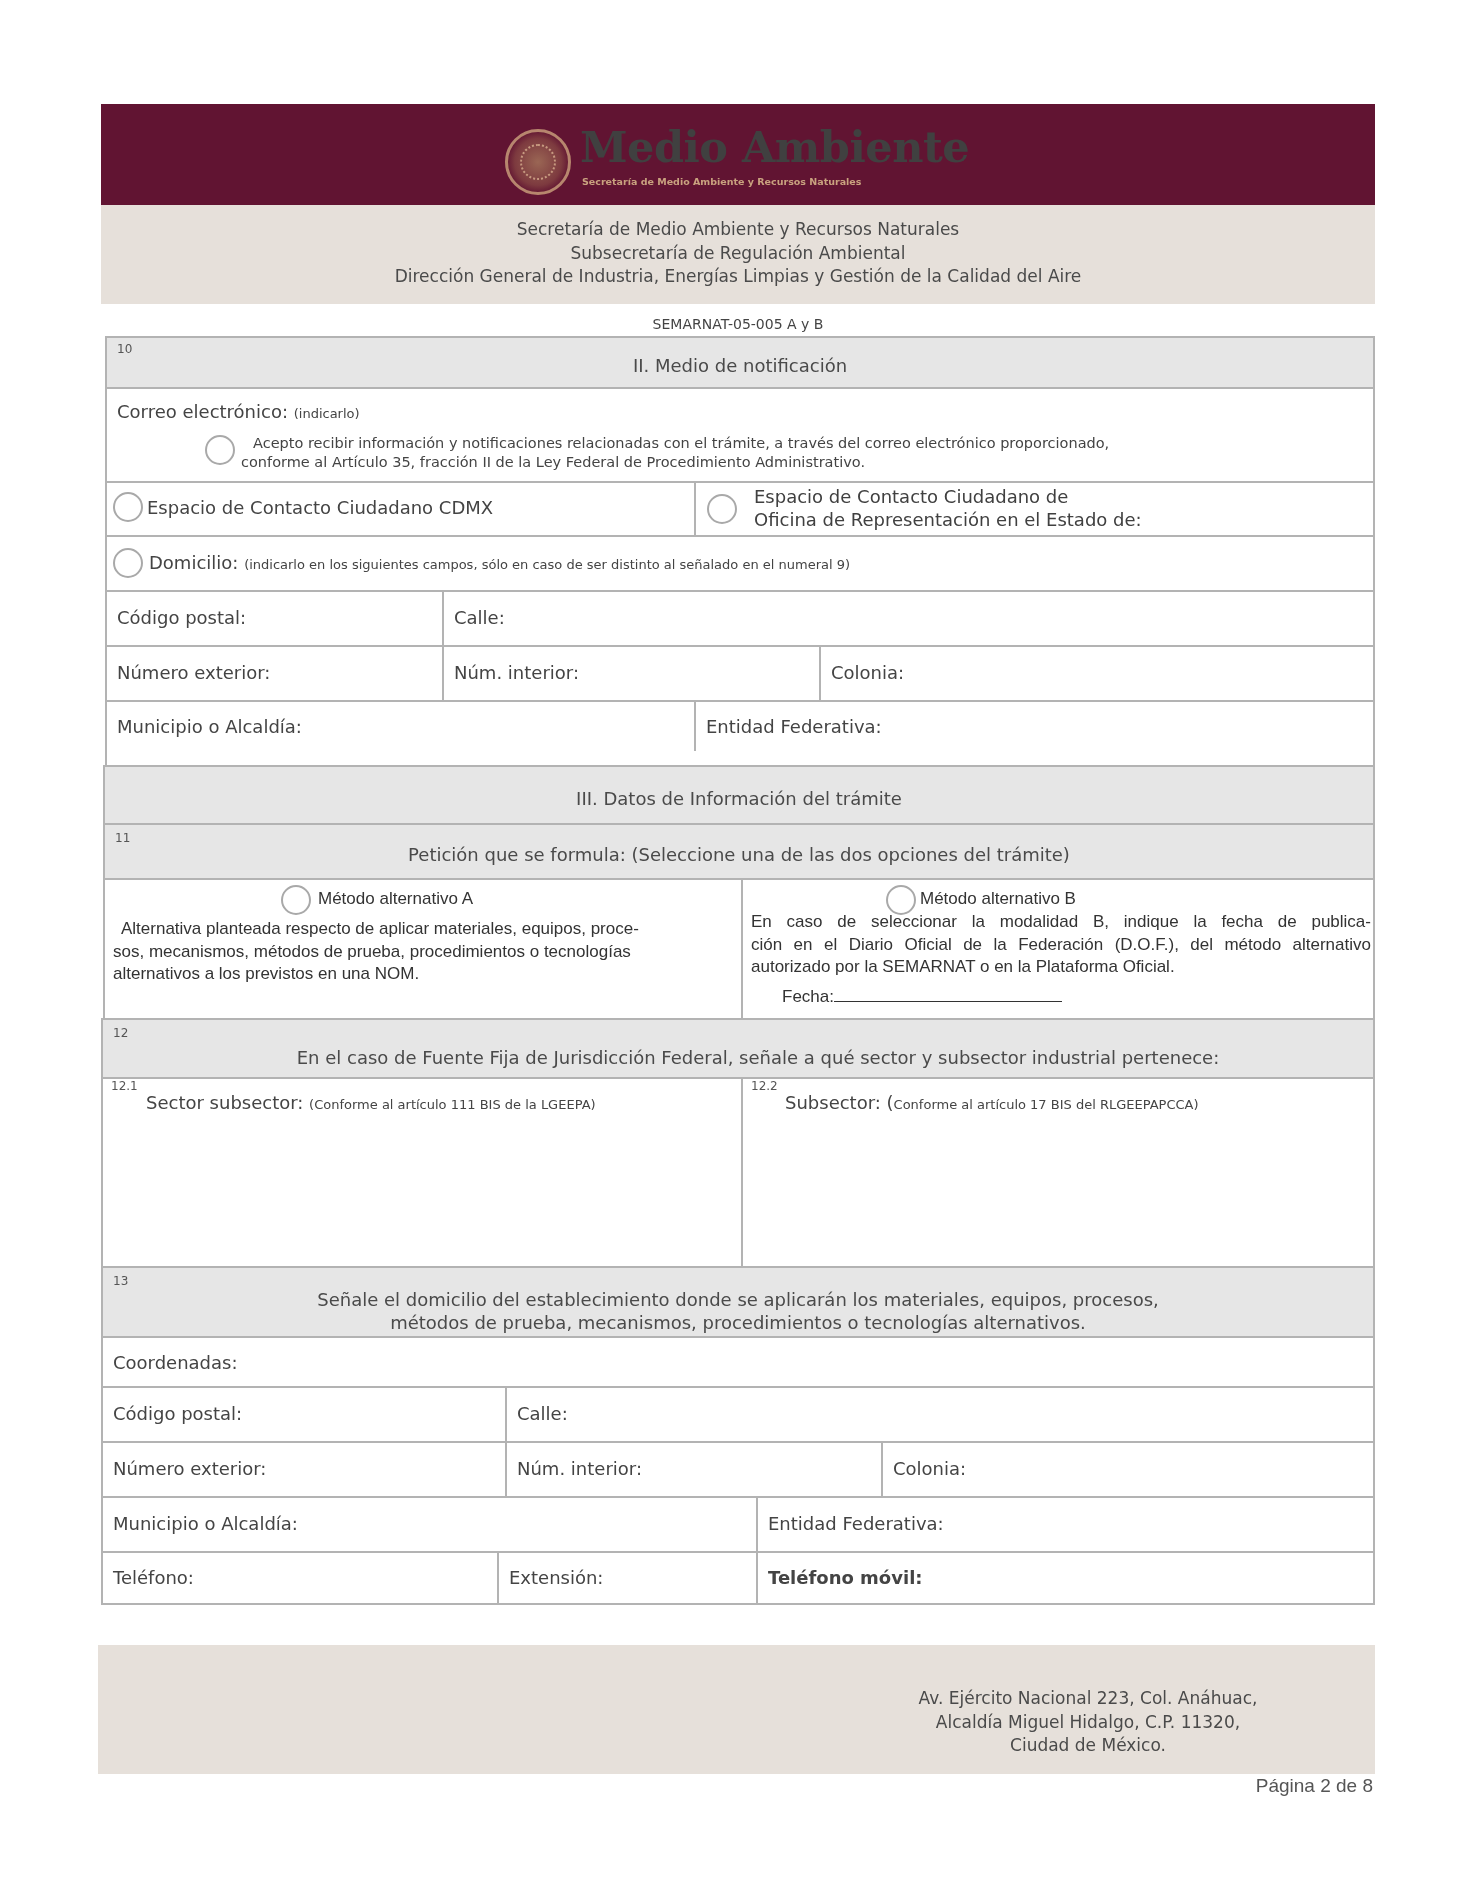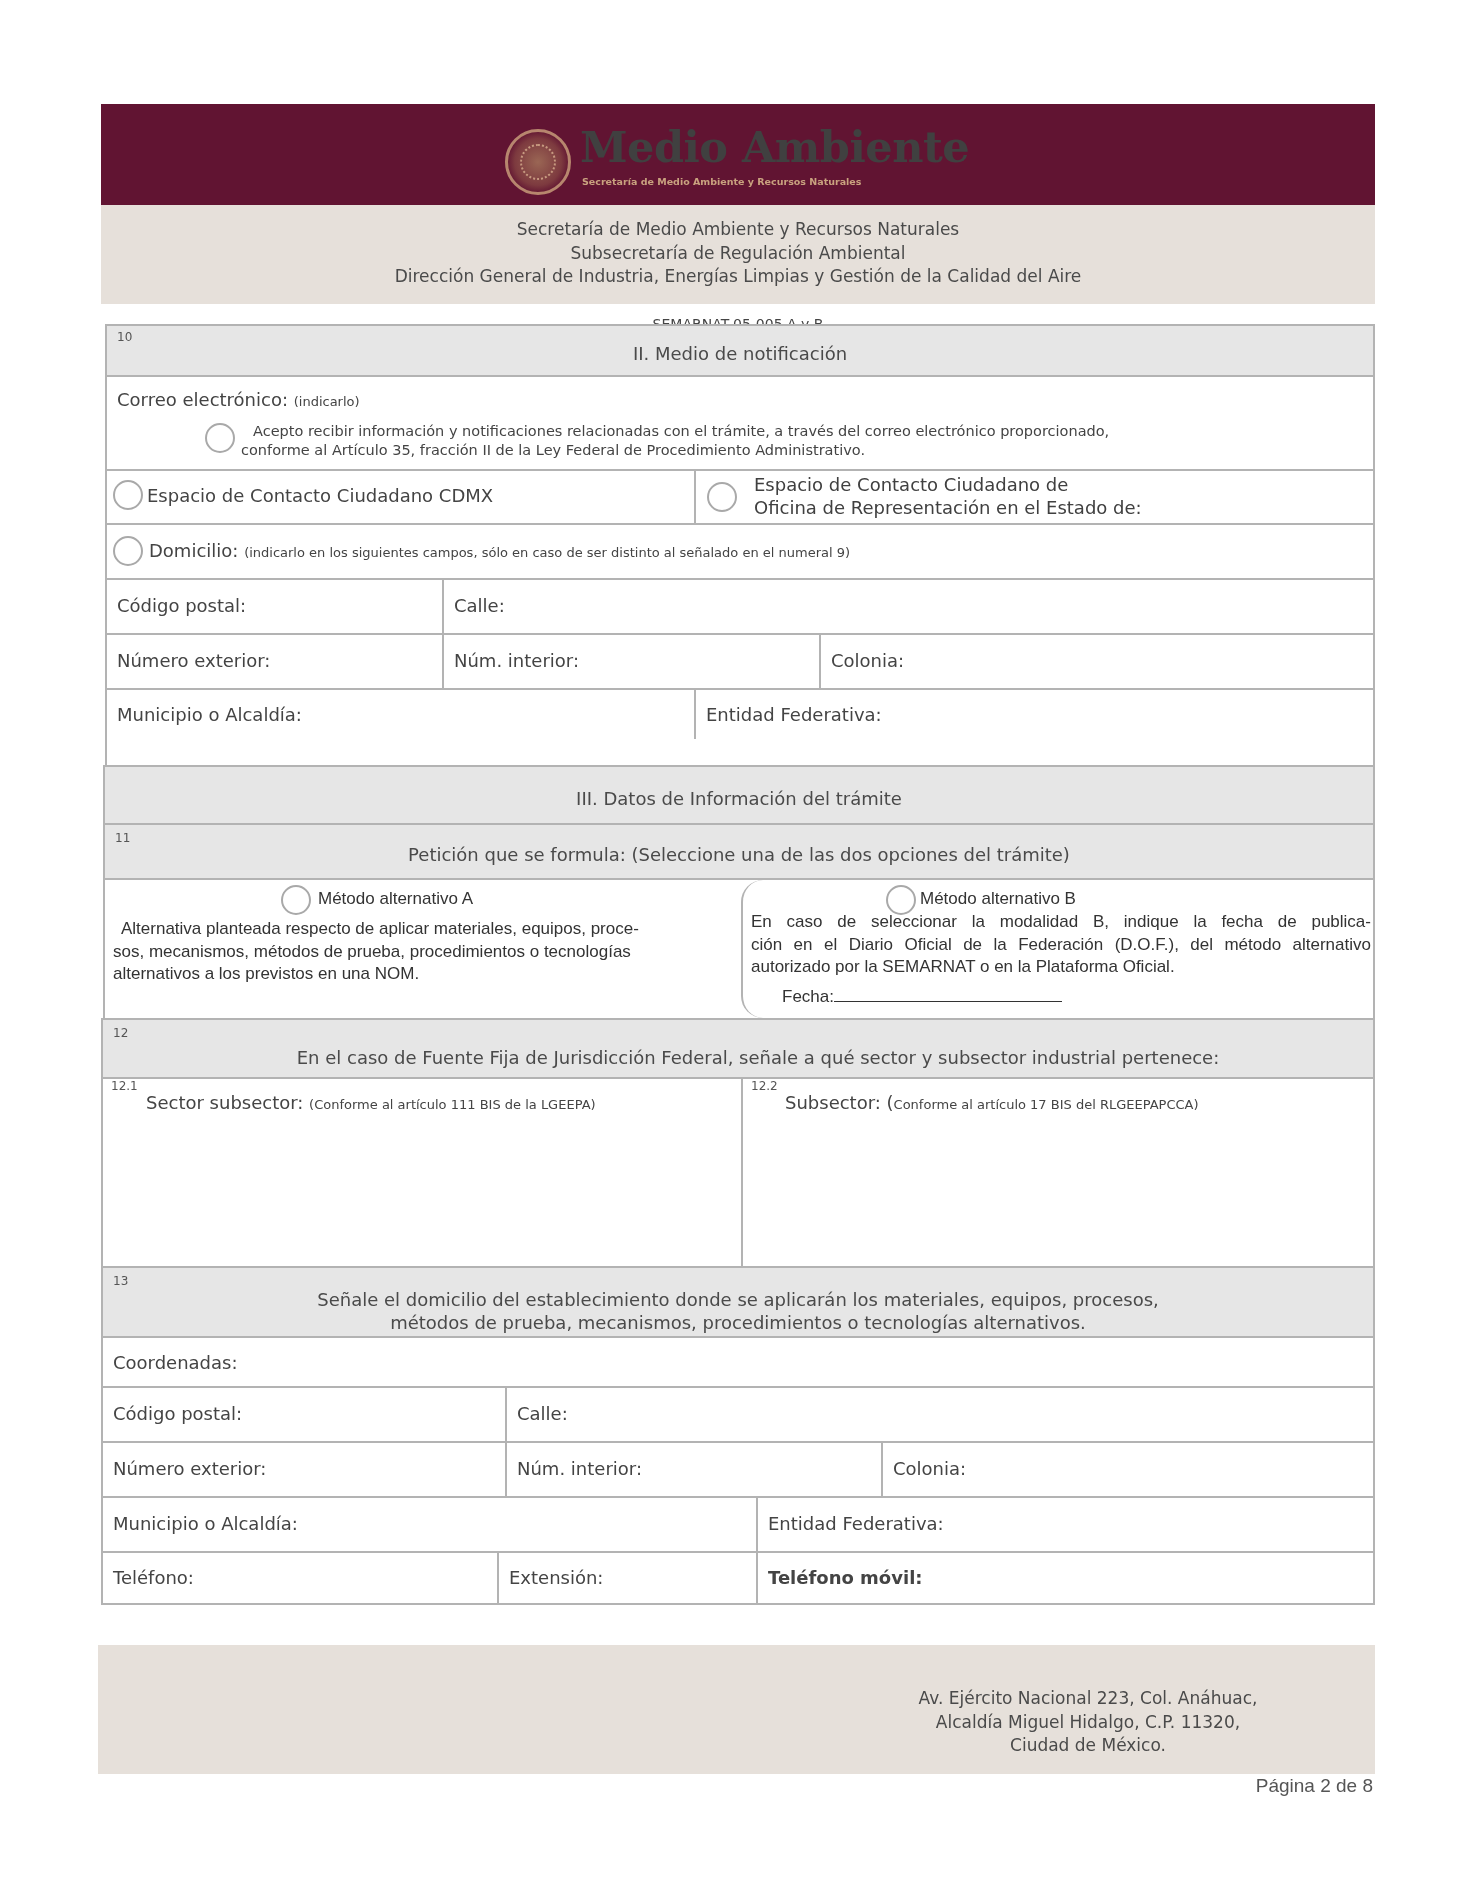--- a/index.html
+++ b/index.html
@@ -47,21 +47,21 @@
 <div class="abs brand-sub">Secretaría de Medio Ambiente y Recursos Naturales</div>
 
 <div class="abs institution">
   <div>Secretaría de Medio Ambiente y Recursos Naturales</div>
   <div>Subsecretaría de Regulación Ambiental</div>
   <div>Dirección General de Industria, Energías Limpias y Gestión de la Calidad del Aire</div>
 </div>
 
 <div class="abs form-code">SEMARNAT-05-005 A y B</div>
 
-<div class="abs box" style="left:105px; top:324px; width:1270px; height:470px;">
+<div class="abs box" style="left:105px; top:336px; width:1270px; height:470px;">
 
   <div class="gray" style="position:absolute; left:0; right:0; top:0; height:50px;">
     <span class="num">10</span>
     <div class="center-title" style="top:17px;">II. Medio de notificación</div>
   </div>
 
   <div class="row" style="top:49px; height:94px;">
     <div class="label" style="top:12px;">
       <span>Correo electrónico:</span>
       <span class="small">(indicarlo)</span>
@@ -129,21 +129,21 @@
   <div class="row" style="top:111px; height:140px;">
 
     <div class="radio" style="left:176px; top:5px;"></div>
     <div class="arial" style="position:absolute; left:213px; top:9px; font-size:17px; color:#333;">Método alternativo A</div>
     <div class="arial" style="position:absolute; left:8px; top:38px; width:600px; font-size:17px; line-height:22.5px; color:#333; white-space:nowrap;">
       <div style="padding-left:8px;">Alternativa planteada respecto de aplicar materiales, equipos, proce-</div>
       <div>sos, mecanismos, métodos de prueba, procedimientos o tecnologías</div>
       <div>alternativos a los previstos en una NOM.</div>
     </div>
 
-    <div class="cell" style="left:636px; right:0;border-radius:22px;">
+    <div class="cell" style="left:636px; right:0;">
       <div class="radio" style="left:143px; top:5px;"></div>
       <div class="arial" style="position:absolute; left:177px; top:9px; font-size:17px; color:#333;">Método alternativo B</div>
       <div class="arial" style="position:absolute; left:8px; top:31px; width:620px; font-size:17px; line-height:22.5px; color:#333; text-align:justify; text-align-last:justify;">
         <div>En caso de seleccionar la modalidad B, indique la fecha de publica-</div>
         <div>ción en el Diario Oficial de la Federación (D.O.F.), del método alternativo</div>
         <div style="text-align-last:left;">autorizado por la SEMARNAT o en la Plataforma Oficial.</div>
       </div>
       <div class="arial" style="position:absolute; left:39px; top:104px; font-size:17px; color:#333; white-space:nowrap;">
         <span>Fecha:</span><span style="display:inline-block; width:228px; height:18px; border-bottom:1.5px solid #333; vertical-align:baseline;"></span>
       </div>

